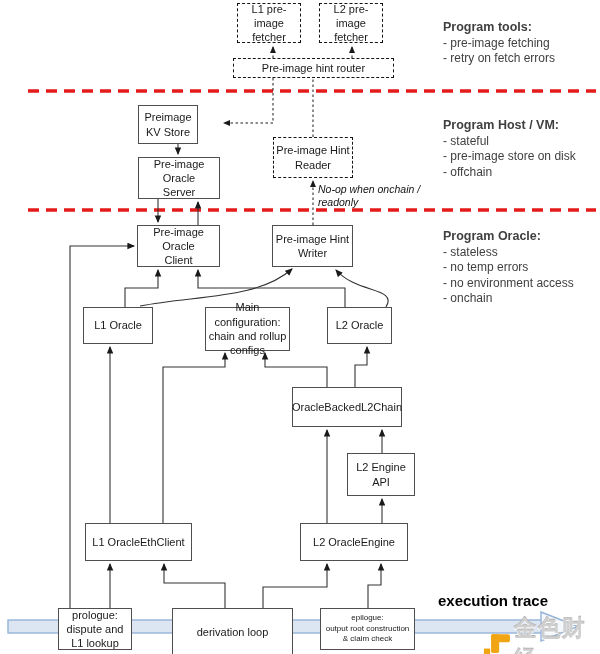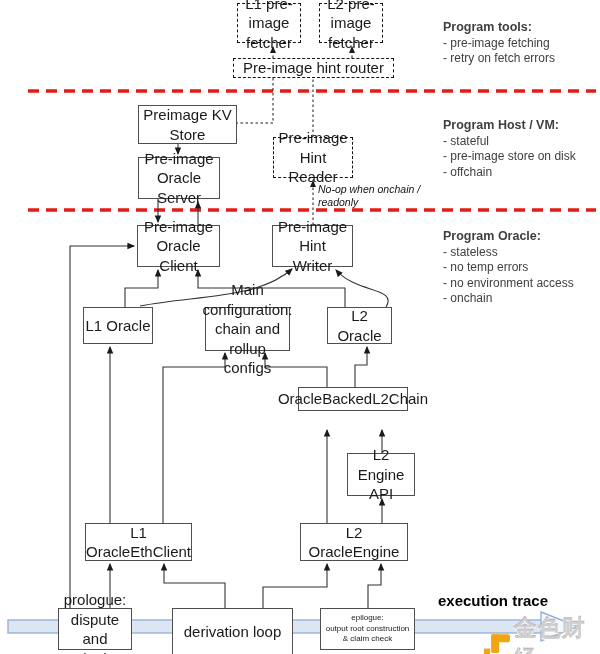--- a/index.html
+++ b/index.html
@@ -4,21 +4,21 @@
 <style>
   html,body{margin:0;padding:0;background:#fff;}
   #canvas{
     position:relative;width:600px;height:654px;background:#ffffff;
     font-family:"Liberation Sans","DejaVu Sans",sans-serif;overflow:hidden;
   }
   #wires{position:absolute;left:0;top:0;width:600px;height:654px;}
   .node{
     position:absolute;background:#fff;border:1px solid #4f4f4f;
     display:flex;align-items:center;justify-content:center;text-align:center;
-    font-size:15px;line-height:1.3;color:#1a1a1a;white-space:pre-line;
+    font-size:11px;line-height:1.3;color:#1a1a1a;white-space:pre-line;
     box-sizing:border-box;padding:1px;
   }
   .node.dashed{border:1px dashed #141414;}
   .sec{position:absolute;color:#404040;}
   .sec .t{font-weight:bold;font-size:12.5px;margin-bottom:2px;}
   .sec .i{font-size:12px;line-height:1.28;}
   .noop{position:absolute;font-style:italic;font-size:10.5px;line-height:1.25;color:#111;white-space:pre-line;}
   .exec{position:absolute;font-weight:bold;font-size:15px;color:#000;}
   .watermark{position:absolute;left:483px;top:613px;display:flex;align-items:center;}
   .wm-text{
@@ -78,38 +78,38 @@
       <path d="M368,608 L368,585 L381,585 L381,564" marker-end="url(#ah)"></path>
     </g>
   </svg>
 
   <div class="node dashed" style="left:237px;top:3px;width:64px;height:40px;">L1 pre-image
 fetcher</div>
   <div class="node dashed" style="left:319px;top:3px;width:64px;height:40px;">L2 pre-image
 fetcher</div>
   <div class="node dashed" style="left:233px;top:58px;width:161px;height:20px;">Pre-image hint router</div>
 
-  <div class="node" style="left:138px;top:105px;width:99px;height:39px;">Preimage KV Store</div>
+  <div class="node" style="left:138px;top:105px;width:60px;height:39px;">Preimage KV Store</div>
   <div class="node" style="left:138px;top:157px;width:82px;height:42px;">Pre-image Oracle
 Server</div>
   <div class="node dashed" style="left:273px;top:137px;width:80px;height:41px;">Pre-image Hint
 Reader</div>
 
   <div class="node" style="left:137px;top:225px;width:83px;height:42px;">Pre-image Oracle
 Client</div>
   <div class="node" style="left:272px;top:225px;width:81px;height:42px;">Pre-image Hint
 Writer</div>
 
   <div class="node" style="left:83px;top:307px;width:70px;height:37px;">L1 Oracle</div>
   <div class="node" style="left:205px;top:307px;width:85px;height:44px;">Main configuration:
 chain and rollup
 configs</div>
   <div class="node" style="left:327px;top:307px;width:65px;height:37px;">L2 Oracle</div>
 
-  <div class="node" style="left:298px;top:387px;width:110px;height:24px;">OracleBackedL2Chain</div>
+  <div class="node" style="left:292px;top:387px;width:110px;height:40px;">OracleBackedL2Chain</div>
   <div class="node" style="left:347px;top:453px;width:68px;height:43px;">L2 Engine API</div>
 
   <div class="node" style="left:85px;top:523px;width:107px;height:38px;">L1 OracleEthClient</div>
   <div class="node" style="left:300px;top:523px;width:108px;height:38px;">L2 OracleEngine</div>
 
   <div class="node" style="left:58px;top:608px;width:74px;height:42px;">prologue:
 dispute and
 L1 lookup</div>
   <div class="node" style="left:172px;top:608px;width:121px;height:48px;">derivation loop</div>
   <div class="node" style="left:320px;top:608px;width:95px;height:42px;font-size:8px;">epilogue:

